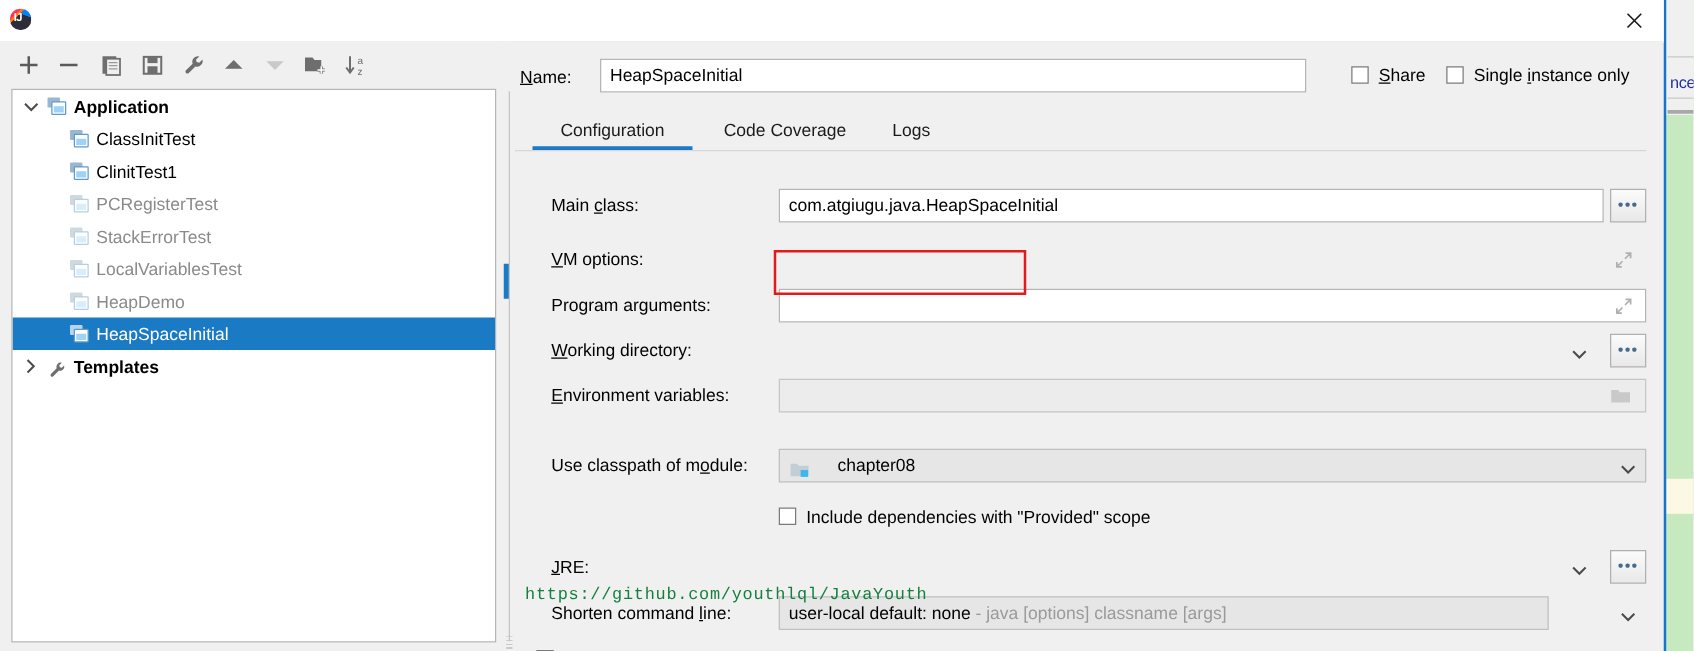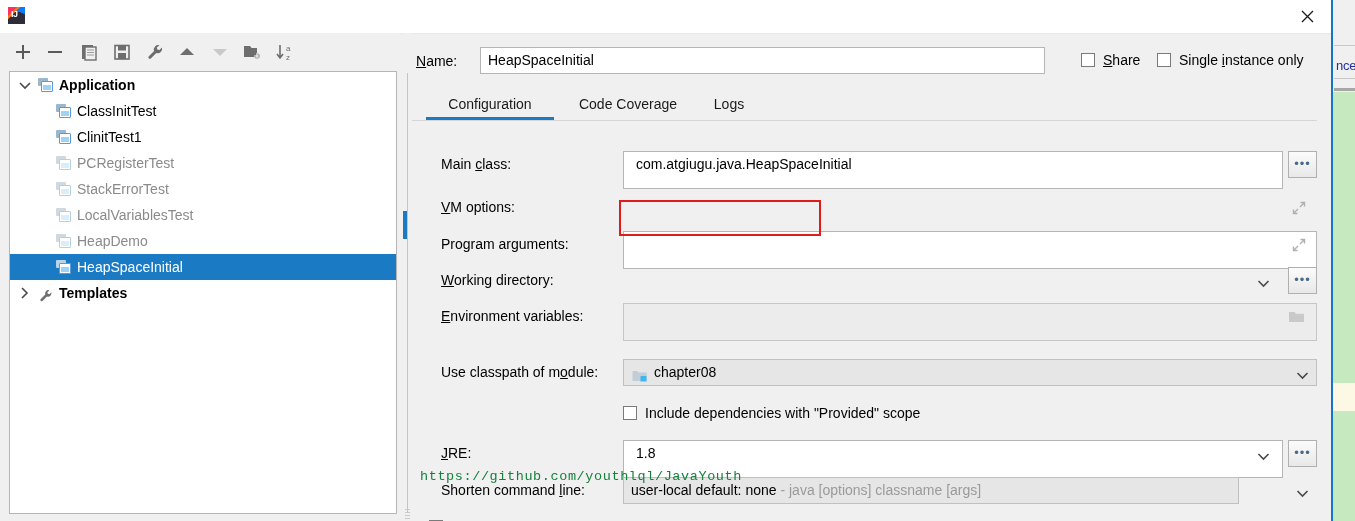--- a/index.html
+++ b/index.html
@@ -83,21 +83,21 @@
     left: 0; top: 0;
     width: 1331px;
     height: 33px;
     background: #ffffff;
     border-bottom: 1px solid #e8e8e8;
   }
   .title-icon {
     position: absolute;
     left: 8px; top: 7px;
     width: 17px; height: 17px;
-    border-radius: 0;
+    border-radius: 8px;
     background:
       linear-gradient(135deg, #fe315d 0%, #fe315d 26%, #f97a12 27%, #f97a12 35%, transparent 36%),
       linear-gradient(200deg, #087cfa 0%, #087cfa 30%, transparent 31%),
       #2d2d3a;
     overflow: hidden;
   }
   .title-icon .ij {
     position: absolute;
     left: 3px; top: 2px;
     color: #ffffff;
@@ -300,27 +300,27 @@
   .frow { position: absolute; left: 0; width: 919px; height: 28px; }
   .flabel {
     position: absolute;
     left: 29px; top: 5px;
     font-size: 14px;
     white-space: nowrap;
   }
   .ffield {
     position: absolute;
     left: 211px; top: 0;
-    height: 38px;
+    height: 27px;
     background: #ffffff;
     border: 1px solid #b5b5b5;
     box-sizing: border-box;
     font-size: 14px;
     line-height: 25px;
-    padding-left: 12px;
+    padding-left: 7px;
     color: #000;
     white-space: nowrap;
     overflow: hidden;
   }
   .ffield.disabled { background: #ececec; border-color: #c6c6c6; }
   .ffield.mono { font-family: "Liberation Mono", monospace; font-size: 13px; }
 
   .btn-ellipsis {
     position: absolute;
     top: 0;
@@ -630,21 +630,21 @@
           <div class="ffield disabled" style="width:694px"></div>
           <span class="folder-icon" style="left:876px">
             <svg width="17" height="15" viewBox="0 0 17 15">
               <path d="M1 3 h5.5 l1.4 1.8 h8.1 V13 H1 Z" fill="#c9c9c9"></path>
             </svg>
           </span>
         </div>
 
         <div class="frow" style="top:230px">
           <span class="flabel">Use classpath of m<u>o</u>dule:</span>
-          <div class="combo gray" style="left:211px;width:694px;padding-left:30px">
+          <div class="combo gray" style="left:211px;width:694px;padding-left:46px">
             <span class="module-icon">
               <svg width="16" height="14" viewBox="0 0 16 14">
                 <path d="M0.5 2 h5 l1.3 1.6 h8 V12 H0.5 Z" fill="#c2cdd6"></path>
                 <rect x="8.5" y="7" width="6" height="5.5" fill="#3eb7f0"></rect>
               </svg>
             </span>
             <span>chapter08</span>
           </div>
           <span class="chevron-down" style="left:884px">
             <svg width="13" height="9" viewBox="0 0 13 9">
@@ -656,21 +656,20 @@
         <div class="frow" style="top:272px">
           <div style="position:absolute;left:211px;top:3px">
             <span class="checkbox">
               <span class="box"></span><span>Include dependencies with "Provided" scope</span>
             </span>
           </div>
         </div>
 
         <div class="frow" style="top:311px">
           <span class="flabel"><u>J</u>RE:</span>
-          <div class="ffield" style="width:660px">1.8</div>
           <span class="chevron-down" style="left:845px">
             <svg width="13" height="9" viewBox="0 0 13 9">
                 <path d="M1.5 2 L6.5 7 L11.5 2" stroke="#4a4a4a" stroke-width="1.6" fill="none"></path>
               </svg>
           </span>
           <div class="btn-ellipsis" style="left:876px">
             <div class="dots">•••</div>
           </div>
         </div>
 

